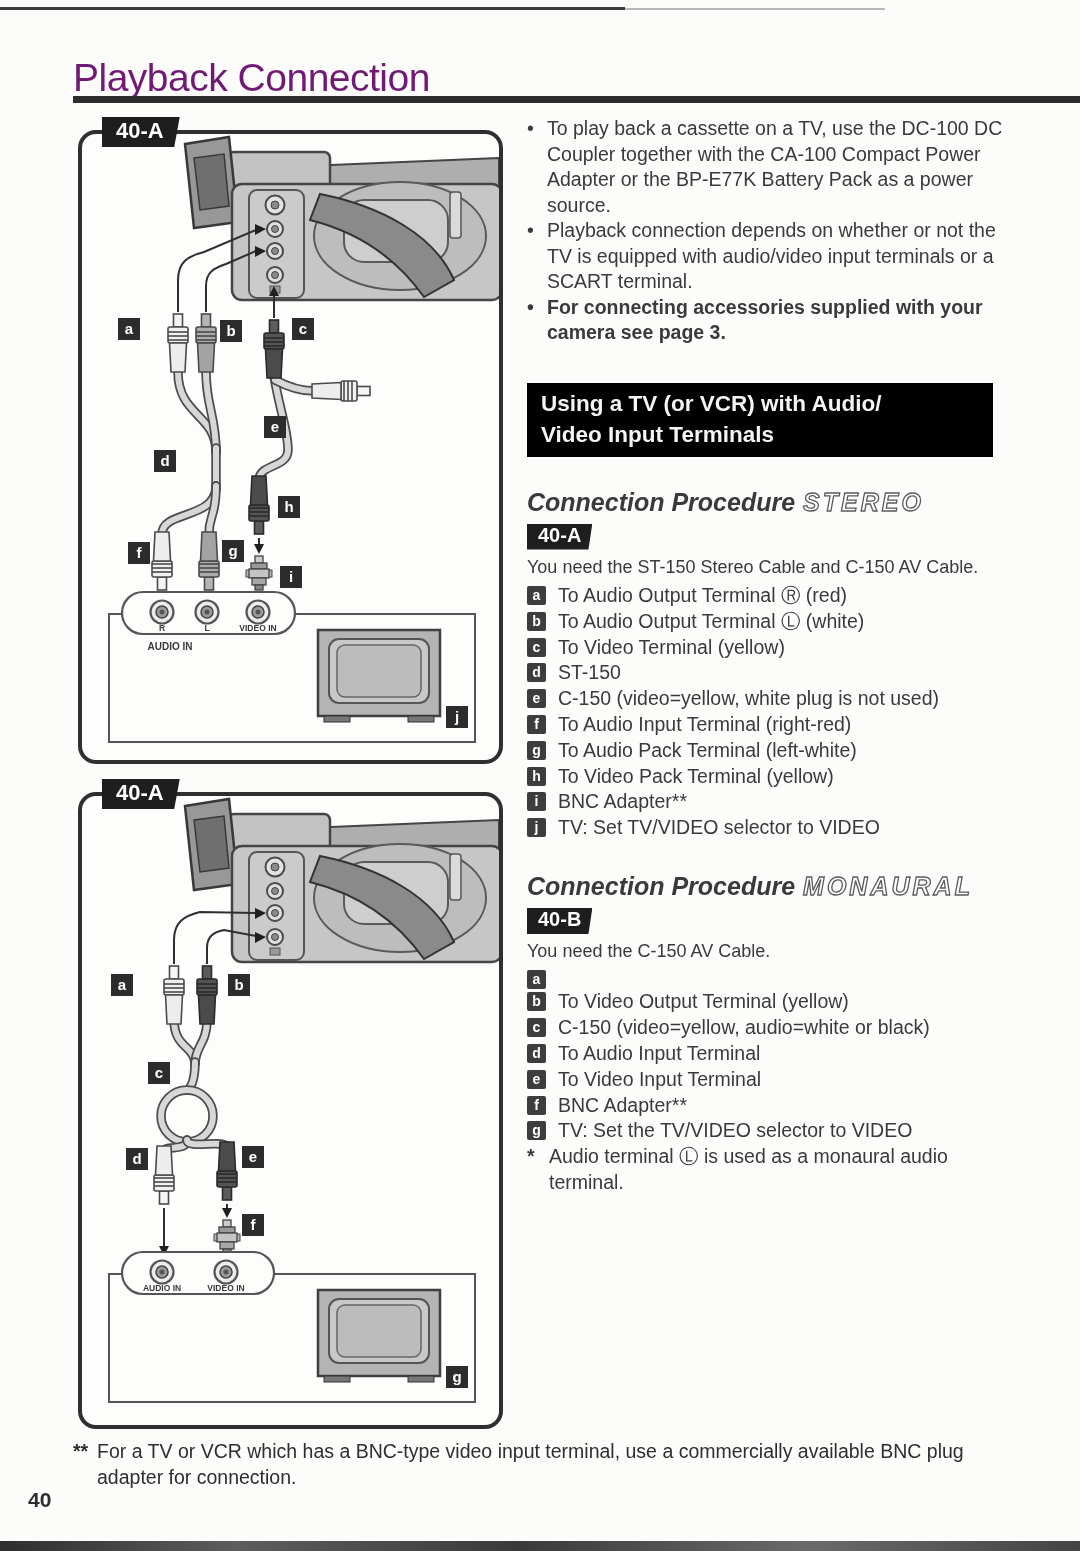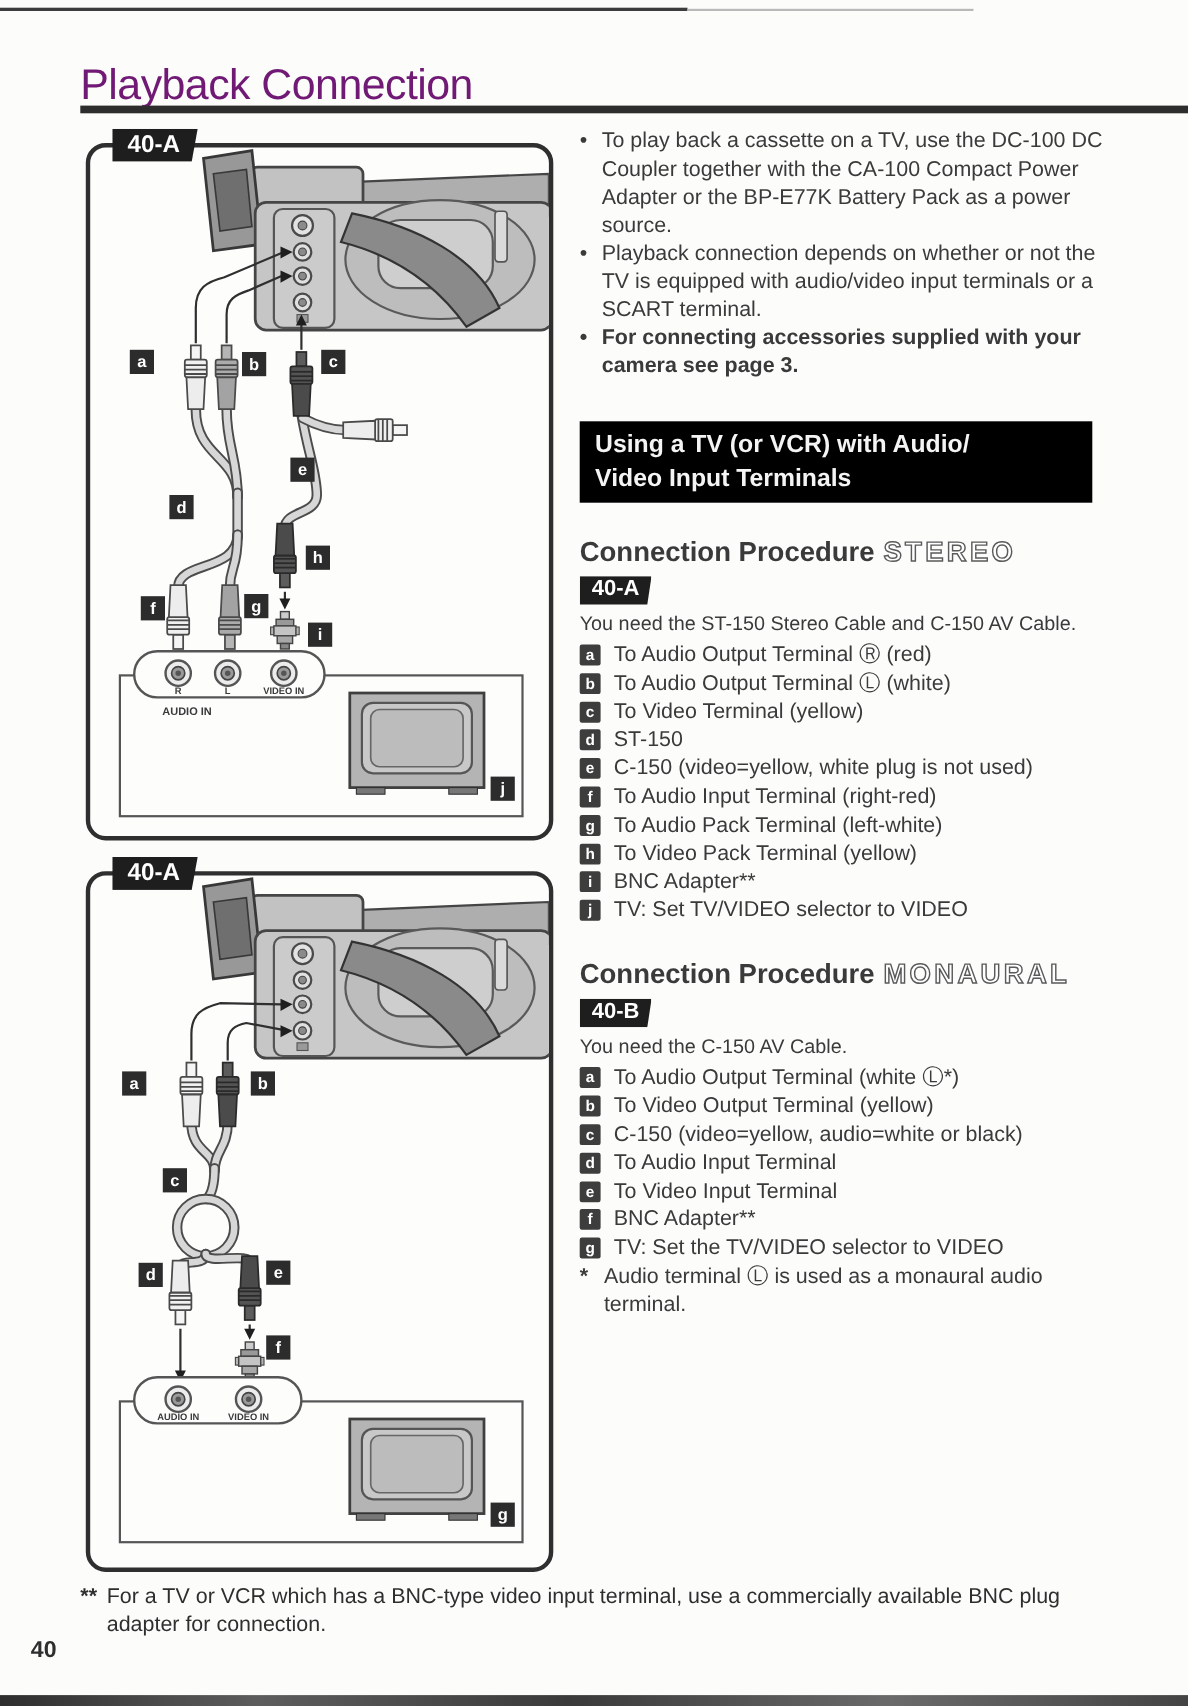--- a/index.html
+++ b/index.html
@@ -19,21 +19,21 @@
             clip-path:polygon(0 0,100% 0,93% 100%,0 100%);}
   .figbox svg{position:absolute;left:0;top:0;}
 
   
   .rcol{position:absolute;left:527px;top:116px;width:478px;}
   .bullet-row{display:flex;font-size:19.5px;line-height:25.5px;margin:0;}
   .bullet-row .dot{width:20px;flex:none;}
   .bullets .bullet-row:last-child{font-weight:bold;}
   .secbar{background:#000000;color:#f4f4f4;font-size:22.5px;font-weight:bold;
           line-height:31px;padding:5px 12px 7px 14px;margin-top:37px;width:440px;}
-  .proc-h{margin-top:31px;font-size:25px;font-weight:bold;color:#3a3a3a;}
+  .proc-h{margin-top:31px;font-size:25px;font-weight:bold;color:#3a3a3a;font-style:italic;}
   .outline-word{color:#ffffff;-webkit-text-stroke:1.3px #5a5a5a;letter-spacing:3px;margin-left:8px;font-size:25px;}
   .refbadge{display:inline-block;background:#1e1e1e;color:#fff;font-size:20px;font-weight:bold;
             padding:0px 11px 3px 11px;margin-top:7px;clip-path:polygon(0 0,100% 0,94% 100%,0 100%);}
   .needtext{font-size:18px;line-height:25.5px;margin-top:5px;}
   .itemlist{margin-top:3px;}
   .item-row{display:flex;align-items:flex-start;font-size:19.5px;line-height:25.8px;}
   .keysq{flex:none;width:19px;height:19px;background:#3d3d3d;color:#fff;border-radius:2px;
          font-size:14px;font-weight:bold;text-align:center;line-height:19px;margin:3px 12px 0 0;}
   .fnote{display:flex;font-size:19.5px;line-height:25.8px;}
   .fnote .mk{width:22px;flex:none;font-weight:bold;}
@@ -409,21 +409,20 @@
     <div class="proc-h">
       <span>Connection Procedure</span><span class="outline-word">MONAURAL</span>
     </div>
     <div><span class="refbadge">40-B</span></div>
     <div class="needtext">You need the C-150 AV Cable.</div>
 
     <div class="itemlist">
 
         <div class="item-row">
           <span class="keysq">a</span>
-          <span>To Audio Output Terminal (white Ⓛ*)</span>
         </div>
 
         <div class="item-row">
           <span class="keysq">b</span>
           <span>To Video Output Terminal (yellow)</span>
         </div>
 
         <div class="item-row">
           <span class="keysq">c</span>
           <span>C-150 (video=yellow, audio=white or black)</span>

